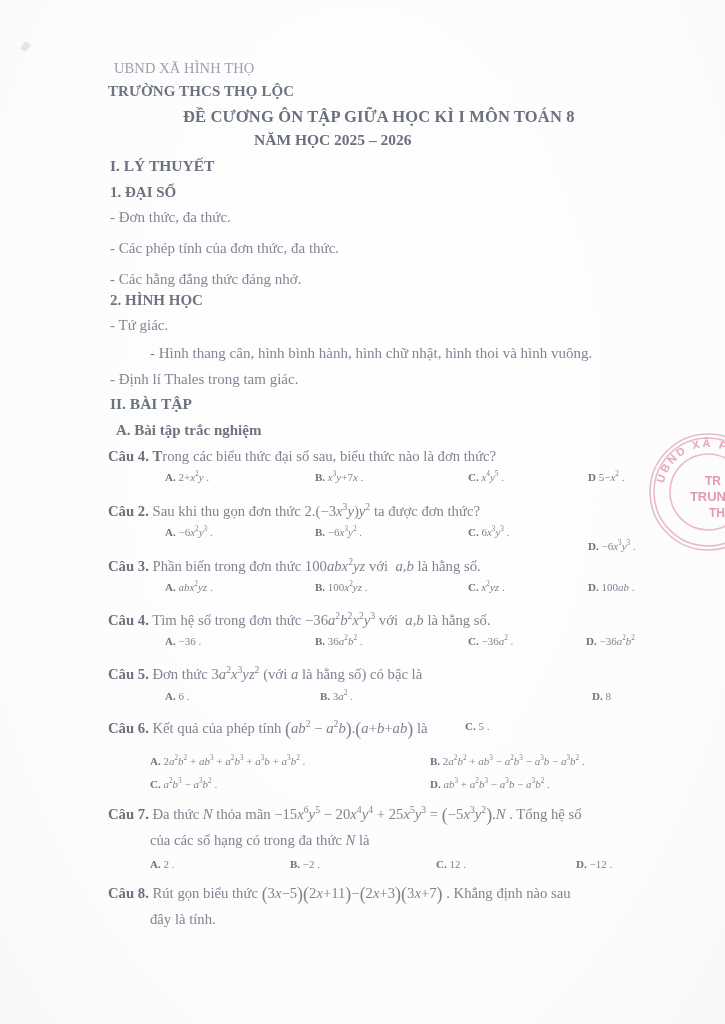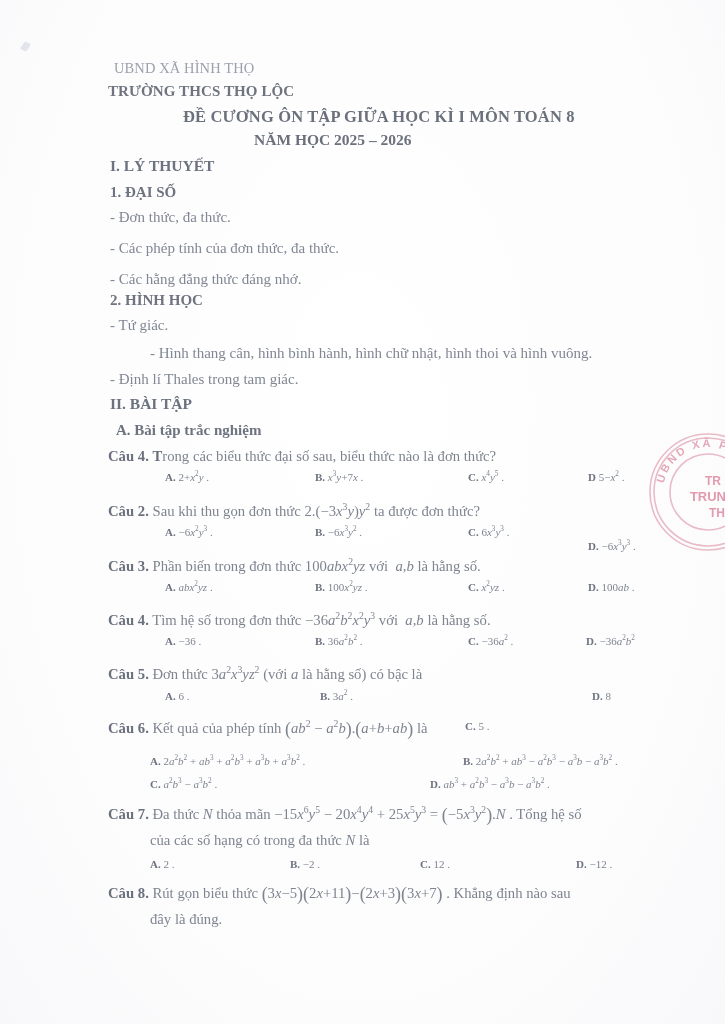--- a/index.html
+++ b/index.html
@@ -255,21 +255,21 @@
     </div>
 
     <div class="qrow" style="left:108px; top:719px;">
       <span class="qlabel">Câu 6.</span>
       <span>Kết quả của phép tính <span class="paren">(</span><i class="m">ab</i><sup>2</sup> − <i class="m">a</i><sup>2</sup><i class="m">b</i><span class="paren">)</span>.<span class="paren">(</span><i class="m">a</i>+<i class="m">b</i>+<i class="m">ab</i><span class="paren">)</span> là</span>
     </div>
     <div class="opt" style="left:150px; top:755px;">
       <b>A.</b>
       <span>2<i class="m">a</i><sup>2</sup><i class="m">b</i><sup>2</sup> + <i class="m">ab</i><sup>3</sup> + <i class="m">a</i><sup>2</sup><i class="m">b</i><sup>3</sup> + <i class="m">a</i><sup>3</sup><i class="m">b</i> + <i class="m">a</i><sup>3</sup><i class="m">b</i><sup>2</sup> .</span>
     </div>
-    <div class="opt" style="left:430px; top:755px;margin-left:33px;">
+    <div class="opt" style="left:430px; top:755px;">
       <b>B.</b>
       <span>2<i class="m">a</i><sup>2</sup><i class="m">b</i><sup>2</sup> + <i class="m">ab</i><sup>3</sup> − <i class="m">a</i><sup>2</sup><i class="m">b</i><sup>3</sup> − <i class="m">a</i><sup>3</sup><i class="m">b</i> − <i class="m">a</i><sup>3</sup><i class="m">b</i><sup>2</sup> .</span>
     </div>
     <div class="opt" style="left:150px; top:778px;">
       <b>C.</b>
       <span><i class="m">a</i><sup>2</sup><i class="m">b</i><sup>3</sup> − <i class="m">a</i><sup>3</sup><i class="m">b</i><sup>2</sup> .</span>
     </div>
     <div class="opt" style="left:430px; top:778px;">
       <b>D.</b>
       <span><i class="m">ab</i><sup>3</sup> + <i class="m">a</i><sup>2</sup><i class="m">b</i><sup>3</sup> − <i class="m">a</i><sup>3</sup><i class="m">b</i> − <i class="m">a</i><sup>3</sup><i class="m">b</i><sup>2</sup> .</span>
@@ -283,35 +283,35 @@
       <span>của các số hạng có trong đa thức <i class="m">N</i> là</span>
     </div>
     <div class="opt" style="left:150px; top:858px;">
       <b>A.</b>
       <span>2 .</span>
     </div>
     <div class="opt" style="left:290px; top:858px;">
       <b>B.</b>
       <span>−2 .</span>
     </div>
-    <div class="opt" style="left:420px; top:858px;">
+    <div class="opt" style="left:436px; top:858px;">
       <b>C.</b>
       <span>12 .</span>
     </div>
     <div class="opt" style="left:576px; top:858px;">
       <b>D.</b>
       <span>−12 .</span>
     </div>
 
     <div class="qrow" style="left:108px; top:884px;">
       <span class="qlabel">Câu 8.</span>
       <span>Rút gọn biểu thức <span class="paren">(</span>3<i class="m">x</i>−5<span class="paren">)</span><span class="paren">(</span>2<i class="m">x</i>+11<span class="paren">)</span>−<span class="paren">(</span>2<i class="m">x</i>+3<span class="paren">)</span><span class="paren">(</span>3<i class="m">x</i>+7<span class="paren">)</span> . Khẳng định nào sau</span>
     </div>
     <div class="qrow" style="left:150px; top:911px;">
-      <span>đây là đúng.</span>
+      <span>đây là tính.</span>
     </div>
 
   </div>
 
   <div class="stamp">
     <svg width="130" height="130" viewBox="0 0 130 130" xmlns="http://www.w3.org/2000/svg">
       <defs>
         <path id="arcpath" d="M 20,65 A 45,45 0 0 1 110,65"></path>
         <path id="arcpath2" d="M 12,65 A 53,53 0 0 1 118,65"></path>
       </defs>

